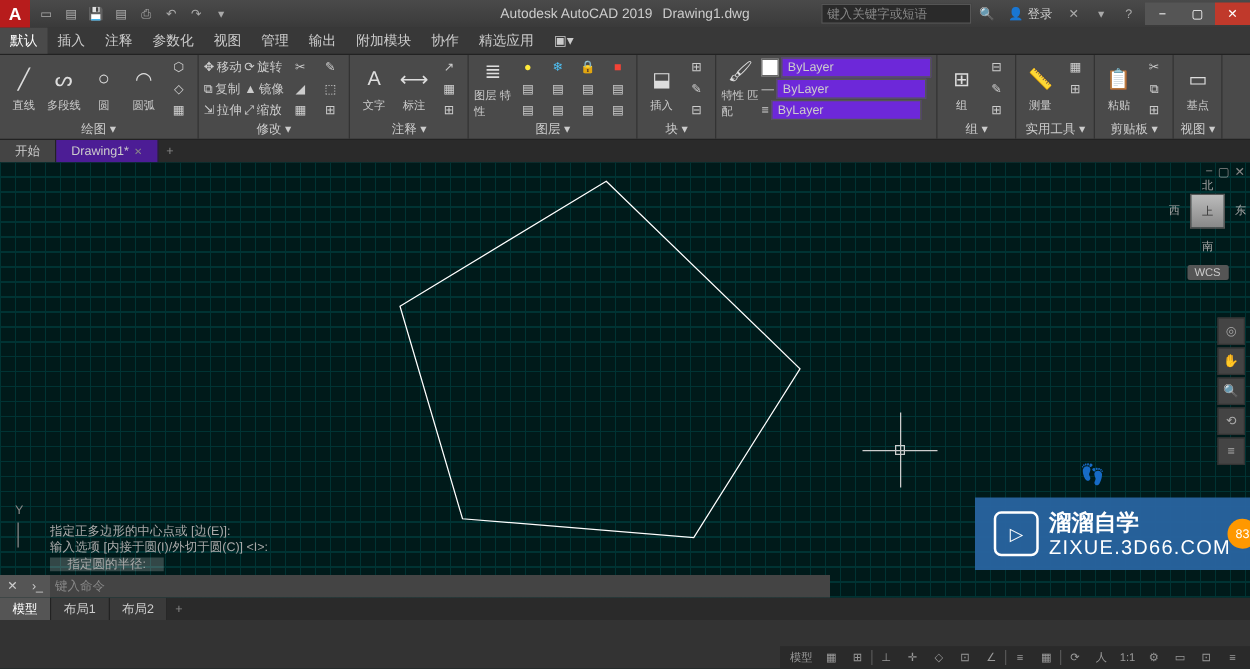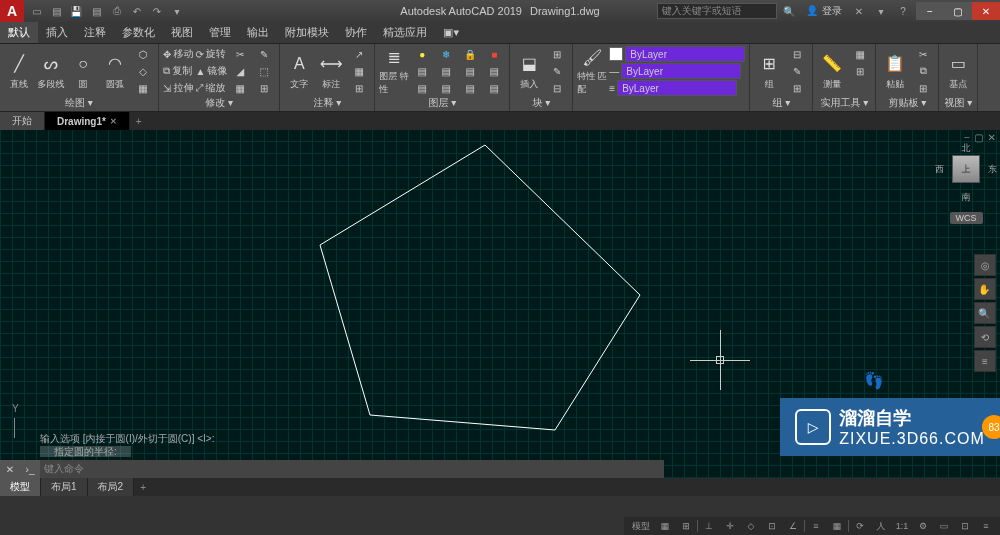--- a/index.html
+++ b/index.html
@@ -28,21 +28,21 @@
     .big-btn { width: 30px; height: 50px; display: flex; flex-direction: column; align-items: center; justify-content: center; gap: 2px; font-size: 9px; color: #ccc; }
     .big-btn-icon { width: 24px; height: 24px; display: flex; align-items: center; justify-content: center; color: #ddd; font-size: 16px; }
     .small-btns { display: flex; flex-direction: column; gap: 1px; }
     .small-btn { width: 22px; height: 16px; display: flex; align-items: center; justify-content: center; font-size: 10px; color: #ccc; }
     .med-row { display: flex; gap: 2px; align-items: center; font-size: 10px; color: #ccc; height: 16px; }
     .dropdown-wide { width: 120px; height: 16px; background: #6d28d9; border: 1px solid #555; font-size: 10px; color: #ccc; display: flex; align-items: center; padding: 0 4px; }
     .color-swatch { width: 14px; height: 14px; border: 1px solid #666; }
     
     .doc-tabs { height: 18px; background: #2a2a2a; display: flex; font-size: 10px; }
     .doc-tab { padding: 0 12px; background: #444; color: #ccc; display: flex; align-items: center; gap: 4px; border-right: 1px solid #222; }
-    .doc-tab.active { background: #000000; font-weight: bold; }
+    .doc-tab.active { background: #4c1d95; }
     .tab-close { font-size: 8px; color: #888; }
     .tab-add { width: 18px; display: flex; align-items: center; justify-content: center; color: #888; }
     
     .canvas-area { position: relative; height: 348px; background: #001a1a; }
     .grid { position: absolute; inset: 0; background-image: 
       repeating-linear-gradient(0deg, #003333 0, #003333 1px, transparent 1px, transparent 12px),
       repeating-linear-gradient(90deg, #003333 0, #003333 1px, transparent 1px, transparent 12px); }
     .pentagon { position: absolute; left: 310px; top: 10px; }
     .pentagon svg { width: 350px; height: 300px; }
     .pentagon polygon { fill: none; stroke: #fff; stroke-width: 1; }
@@ -367,20 +367,21 @@
   </div>
   <div class="navbar-right">
     <div class="nav-tool">◎</div>
     <div class="nav-tool">✋</div>
     <div class="nav-tool">🔍</div>
     <div class="nav-tool">⟲</div>
     <div class="nav-tool">≡</div>
   </div>
   <div class="footprints">👣</div>
   <div class="cmd-history">
+    <div>指定正多边形的中心点或 [边(E)]:</div>
     <div>输入选项 [内接于圆(I)/外切于圆(C)] &lt;I&gt;:</div>
     <div><span class="cmd-hl">指定圆的半径:</span></div>
   </div>
   <div class="cmd-line">
     <div class="cmd-icon">✕</div>
     <div class="cmd-icon">›_</div>
     <div class="cmd-input">键入命令</div>
   </div>
   <div class="watermark">
     <div class="wm-icon">▷</div>

